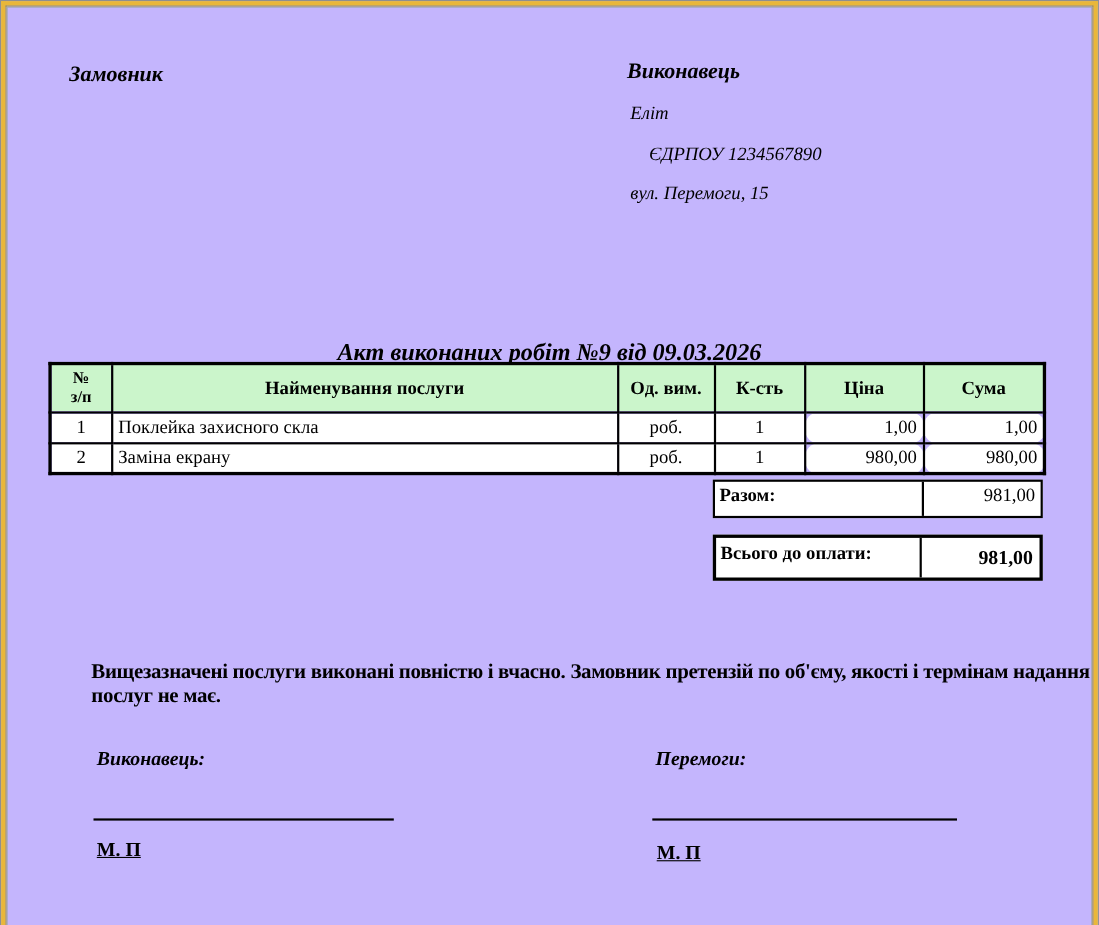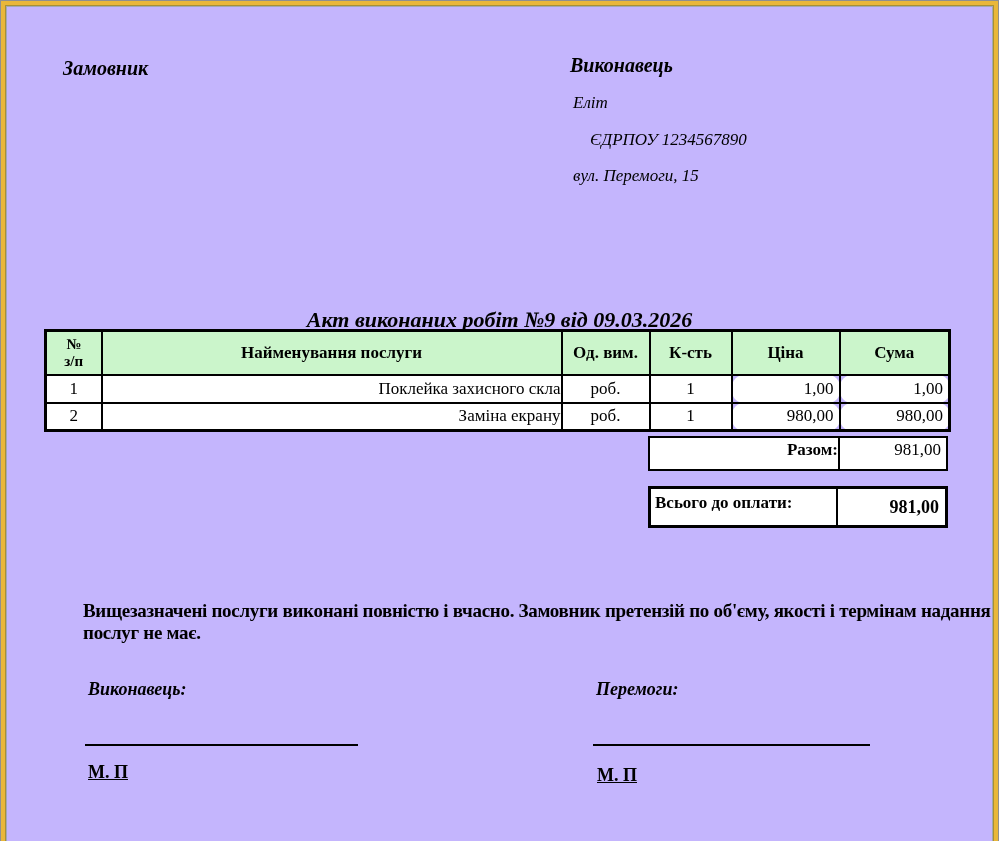--- a/index.html
+++ b/index.html
@@ -62,38 +62,37 @@
     vertical-align: middle;
   }
   table.act th.col-num { font-size: 15px; line-height: 1.15; }
   table.act td {
     font-size: 17px;
     height: 28px;
     background: #fff;
     vertical-align: middle;
   }
   td.c-center { text-align: center; }
-  td.c-left   { text-align: right; padding-left: 17px; }
+  td.c-left   { text-align: left; padding-left: 5px; }
   td.c-right  { text-align: right; padding-right: 5px; border-radius: 12px; }
 
   
   .total-row {
     left: 648px; top: 436px;
     width: 300px; height: 35px;
     border: 2px solid #000;
     display: flex;
     background: #fff;
   }
   .total-row .t-label {
     width: 190px;
     border-right: 2px solid #000;
     font-weight: bold;
     font-size: 17px;
     padding: 2px 0 0 4px;
-    text-align: right;
   }
   .total-row .t-value {
     flex: 1;
     text-align: right;
     font-size: 17px;
     padding: 2px 5px 0 0;
   }
   .grand-total {
     left: 648px; top: 486px;
     width: 300px; height: 42px;

